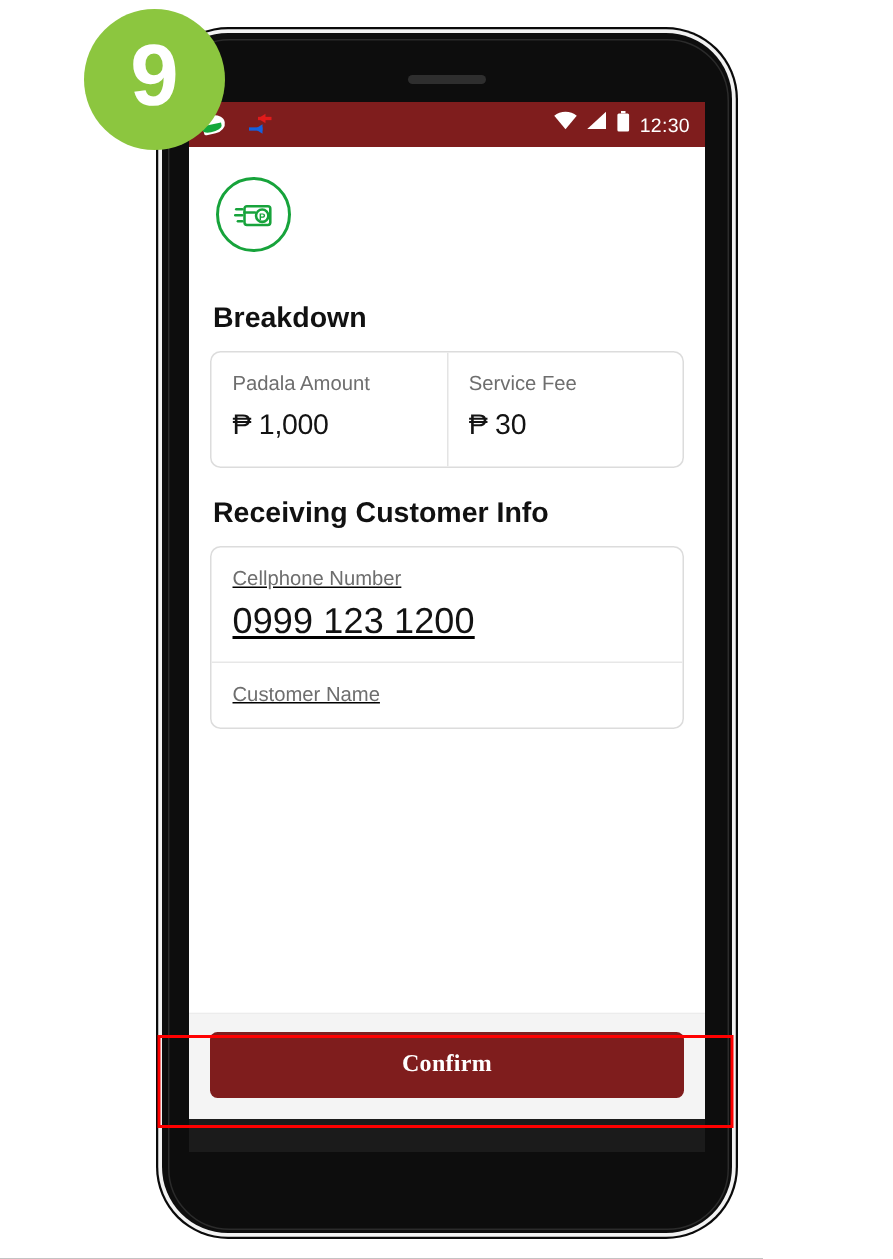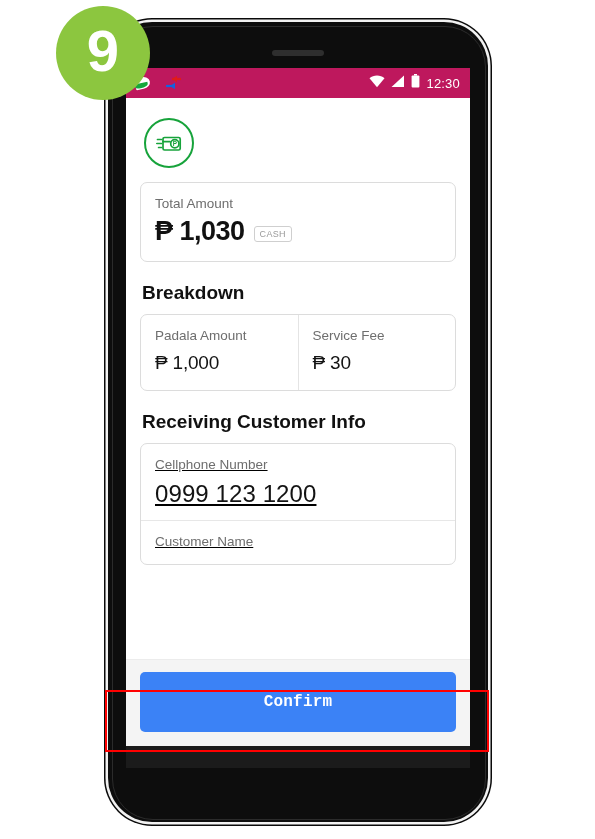--- a/index.html
+++ b/index.html
@@ -56,21 +56,21 @@
     height: 700px;
     background: #ffffff;
     overflow: hidden;
     display: flex;
     flex-direction: column;
   }
 
   
   .status-bar {
     height: 30px;
-    background: #be185d;
+    background: #7f1d1d;
     display: flex;
     align-items: center;
     padding: 0 10px 0 8px;
     flex: 0 0 auto;
   }
   .status-left {
     display: flex;
     align-items: center;
     gap: 10px;
   }
@@ -275,28 +275,28 @@
 
   
   .screen-footer {
     flex: 0 0 auto;
     background: #f4f4f4;
     padding: 12px 14px 14px 14px;
     border-top: 1px solid #ececec;
   }
   .confirm-button {
     width: 100%;
-    height: 60px;
-    background: #3b82f6;
+    height: 44px;
+    background: #7f1d1d;
     border: none;
     border-radius: 5px;
     color: #ffffff;
     font-size: 16px;
     font-weight: bold;
-    font-family: Liberation Mono, monospace;
+    font-family: Liberation Serif, serif;
     letter-spacing: .2px;
     cursor: pointer;
   }
   .nav-strip {
     height: 22px;
     background: #1b1b1b;
     flex: 0 0 auto;
   }
 
   
@@ -391,27 +391,20 @@
             <line x1="0.8" y1="10.5" x2="5.5" y2="10.5"></line>
             <line x1="2.6" y1="14.5" x2="5.5" y2="14.5"></line>
             <line x1="7" y1="8.6" x2="14" y2="8.6"></line>
           </g>
           <circle cx="18.8" cy="10.8" r="4.1" fill="none" stroke="#17a33b" stroke-width="1.7"></circle>
           <text x="18.8" y="13.4" font-size="6.4" font-family="Liberation Sans, sans-serif" font-weight="bold" fill="#17a33b" text-anchor="middle">P</text>
         </svg>
       </span>
     </div>
 
-    <div class="card total-card">
-      <div class="field-label">Total Amount</div>
-      <div class="total-value-row">
-        <span class="total-value">₱ 1,030</span>
-        <span class="badge-cash">CASH</span>
-      </div>
-    </div>
 
     <div class="section-title">Breakdown</div>
     <div class="card breakdown-card">
       <div class="breakdown-cell">
         <div class="field-label">Padala Amount</div>
         <div class="breakdown-value">₱ 1,000</div>
       </div>
       <div class="breakdown-cell">
         <div class="field-label">Service Fee</div>
         <div class="breakdown-value">₱ 30</div>

